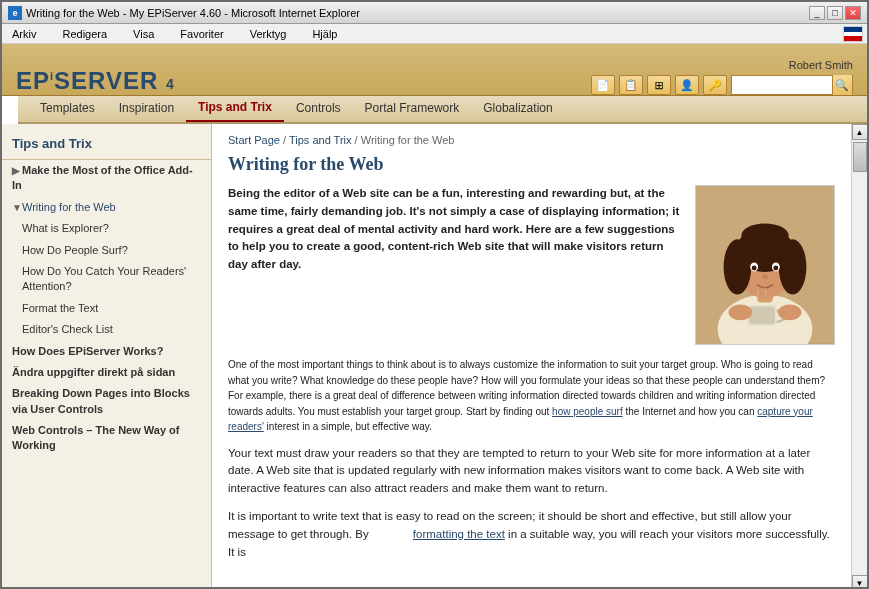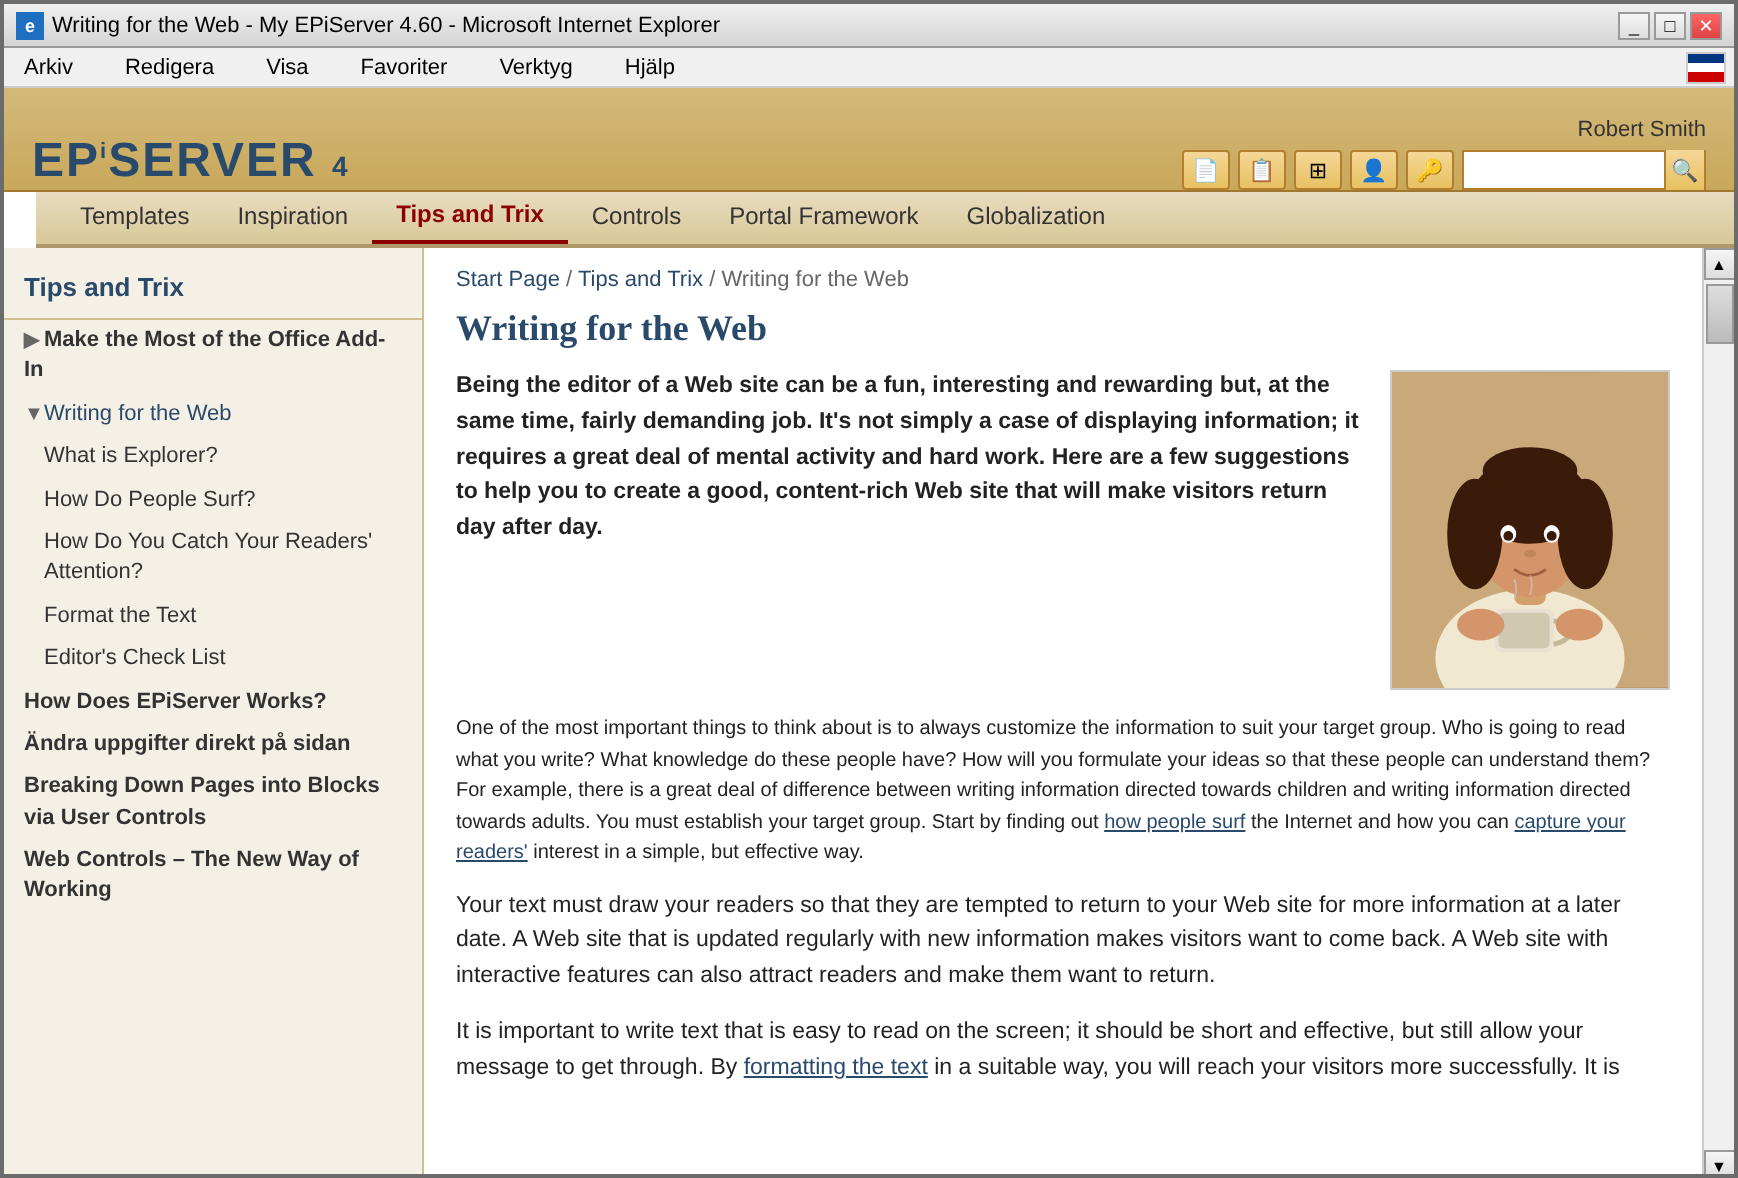--- a/index.html
+++ b/index.html
@@ -308,20 +308,21 @@
     }
     .body-text-2 {
       font-size: 11.5px;
       line-height: 1.55;
       color: #222;
       margin-top: 10px;
     }
     .body-text-2 a {
       color: #2a4a6b;
       text-decoration: underline;
+      margin-left: 41px;
     }
   </style>
 </head>
 <body>
 
 <div class="title-bar">
   <div class="title-bar-left">
     <div class="title-bar-icon">e</div>
     <span>Writing for the Web - My EPiServer 4.60 - Microsoft Internet Explorer</span>
   </div>

